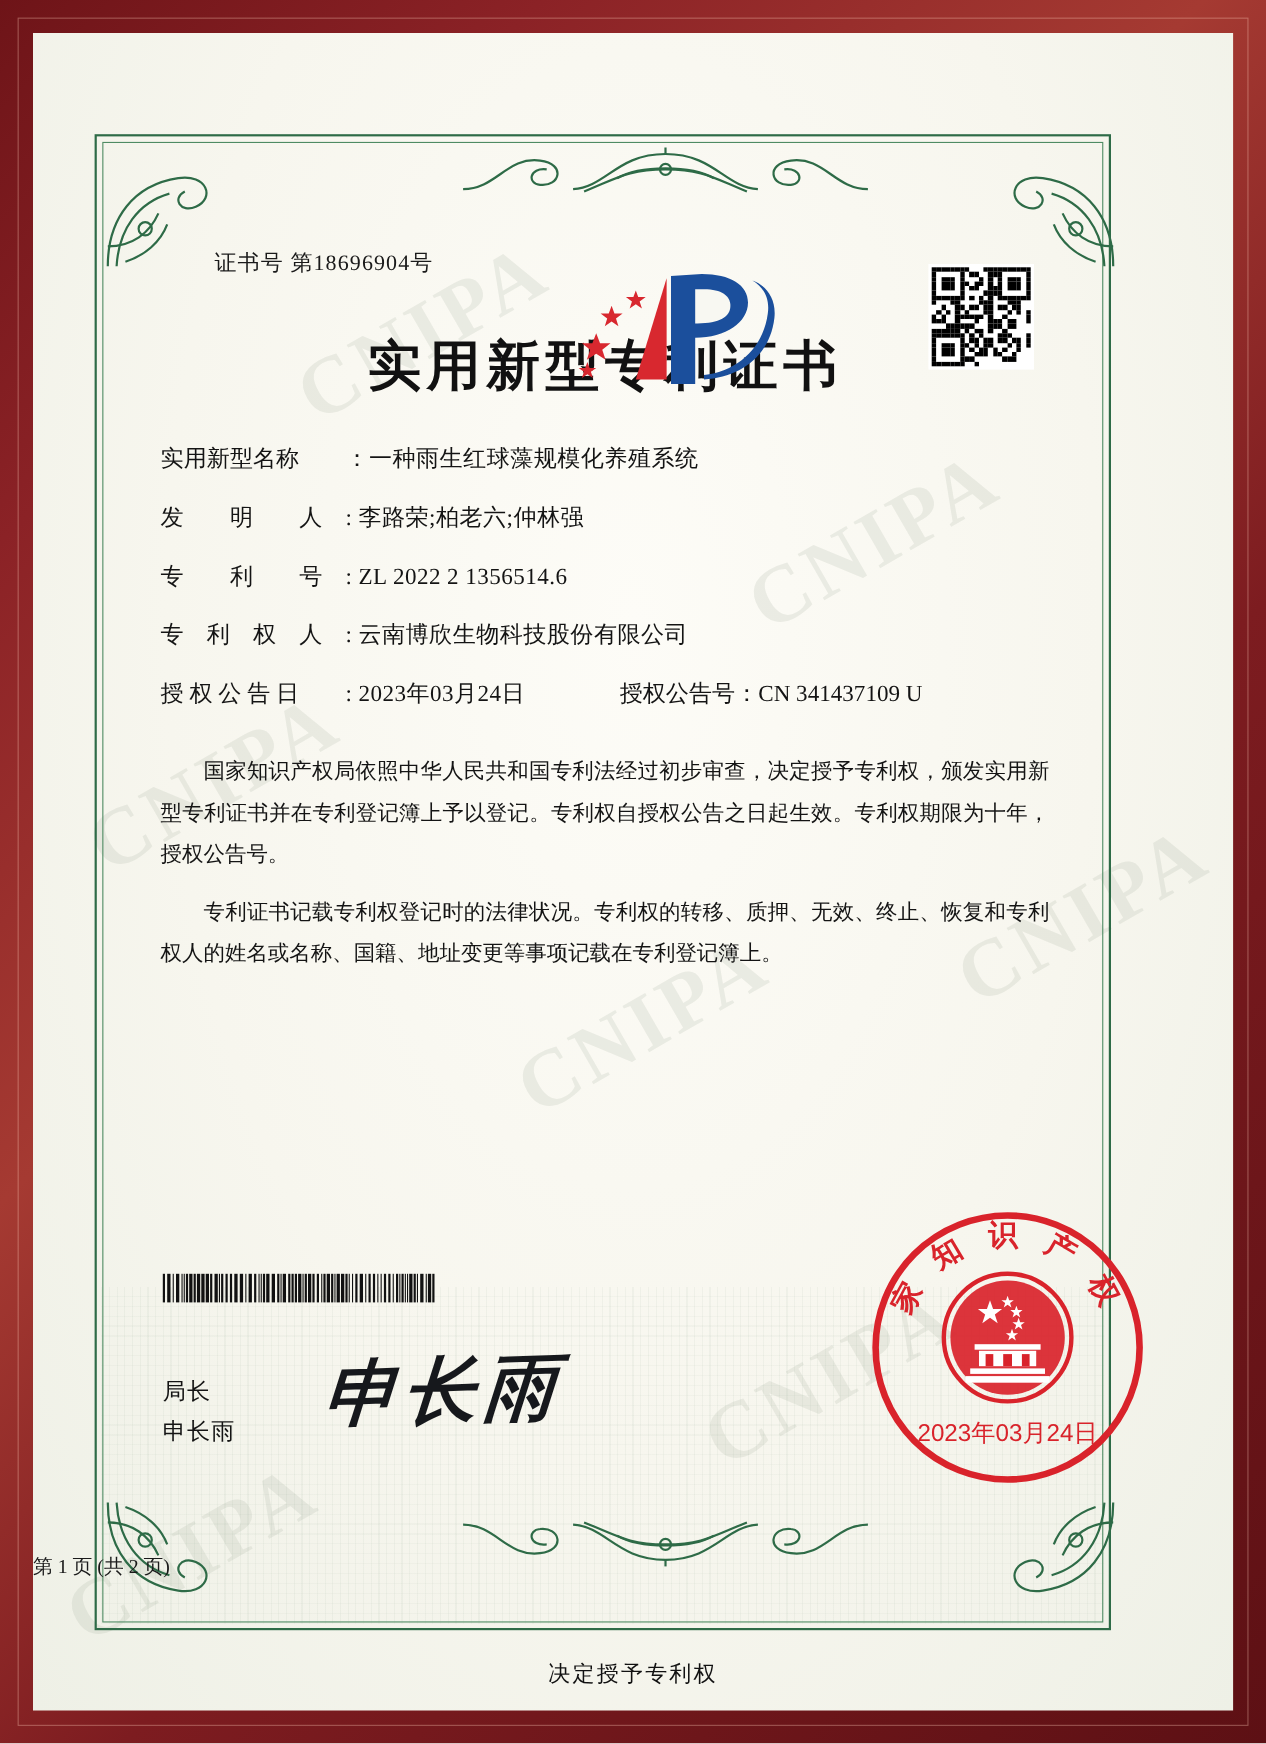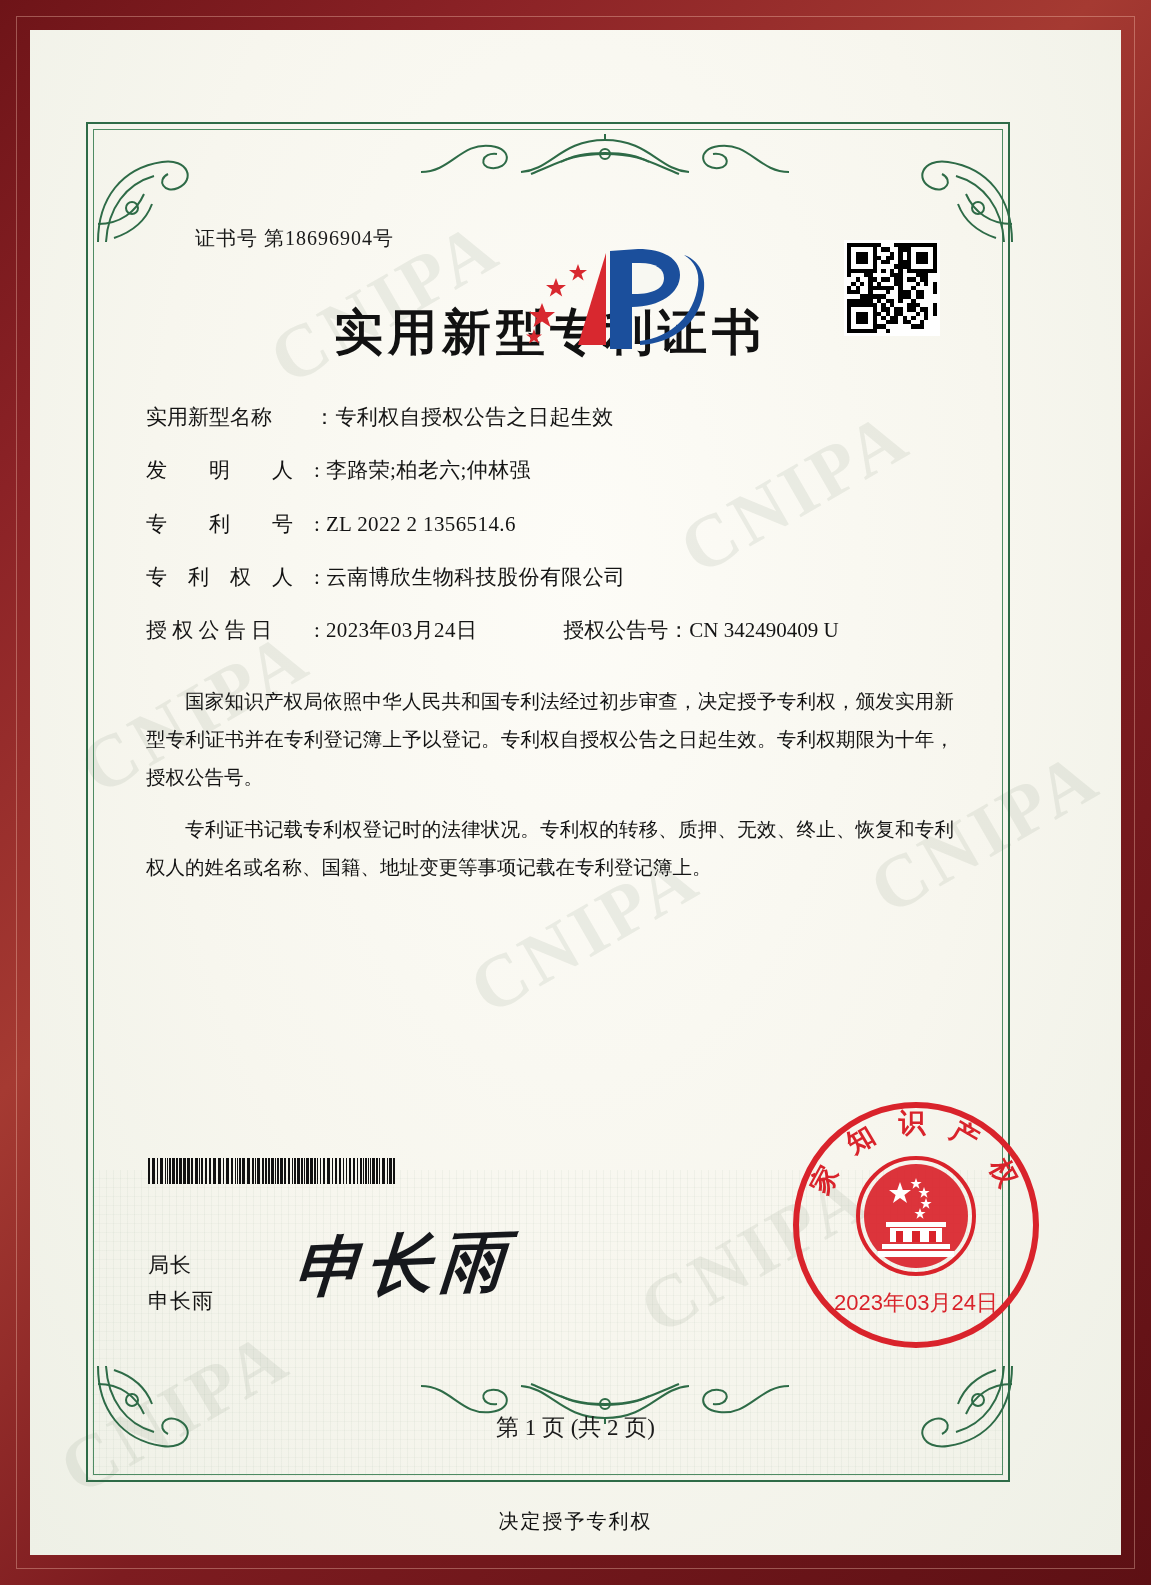--- a/index.html
+++ b/index.html
@@ -217,22 +217,22 @@
     right: 78px; top: 1068px;
     width: 254px; height: 254px;
   }
   .seal svg { display: block; }
 
   
   .page-no {
     position: absolute;
     left: 0; right: 0;
     top: 1382px;
-    text-align: center;
-    font-size: 23px;
+    text-align: left;
+    font-size: 18px;
     color: #1a1a1a;
   }
   .footnote {
     position: absolute;
     left: 0; right: 0;
     top: 1478px;
     text-align: center;
     font-size: 20px;
     color: #111;
     letter-spacing: 2px;
@@ -796,21 +796,21 @@
             <i class=""></i>
           </div>
       </div>
 
       <div class="title">实用新型专利证书</div>
 
       <div class="fields">
 
         <div class="field-row">
           <div class="f-label">实用新型名称</div>
-          <div class="f-value">：<span>专利权自授权公告之日起生效</span></div>
+          <div class="f-value">：<span>一种雨生红球藻规模化养殖系统</span></div>
         </div>
 
         <div class="field-row">
           <div class="f-label">发　　明　　人</div>
           <div class="f-value">: <span>李路荣;柏老六;仲林强</span></div>
         </div>
 
         <div class="field-row">
           <div class="f-label">专　　利　　号</div>
           <div class="f-value">: <span>ZL 2022 2 1356514.6</span></div>
@@ -819,21 +819,21 @@
 
         <div class="field-row">
           <div class="f-label">专　利　权　人</div>
           <div class="f-value">: <span>云南博欣生物科技股份有限公司</span></div>
         </div>
 
 
         <div class="field-row">
           <div class="f-label">授 权 公 告 日</div>
           <div class="f-value">: <span>2023年03月24日</span></div>
-          <div class="f-inline-label"><span>授权公告号</span>：<span>CN 342490409 U</span></div>
+          <div class="f-inline-label"><span>授权公告号</span>：<span>CN 341437109 U</span></div>
         </div>
 
       </div>
 
       <div class="paragraphs">
         <p>国家知识产权局依照中华人民共和国专利法经过初步审查，决定授予专利权，颁发实用新型专利证书并在专利登记簿上予以登记。专利权自授权公告之日起生效。专利权期限为十年，授权公告号。</p>
         <p>专利证书记载专利权登记时的法律状况。专利权的转移、质押、无效、终止、恢复和专利权人的姓名或名称、国籍、地址变更等事项记载在专利登记簿上。</p>
       </div>
 
     </div>

